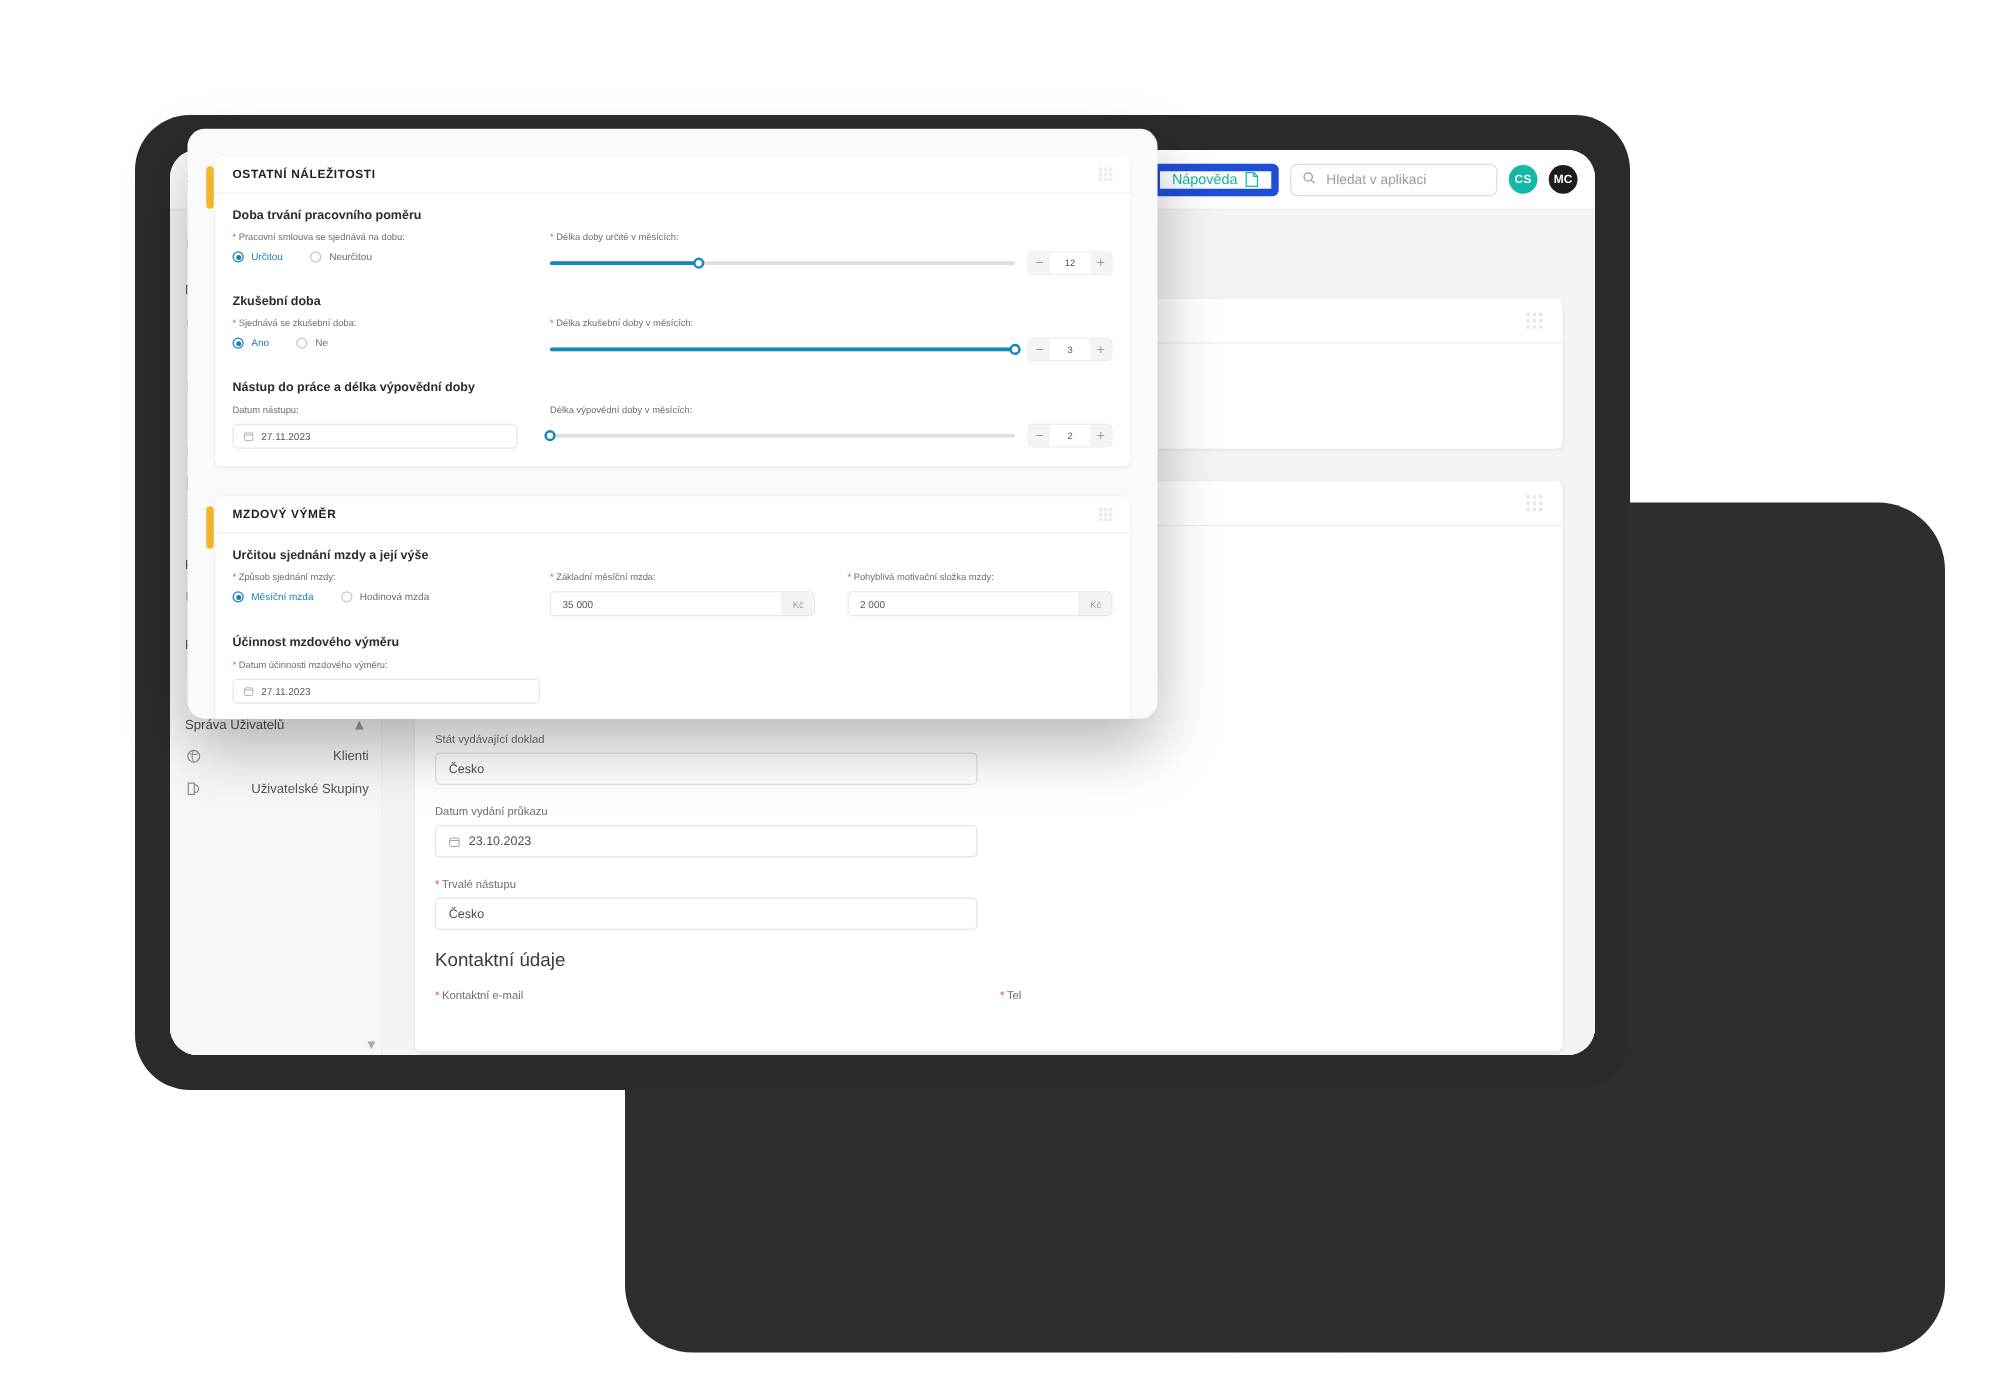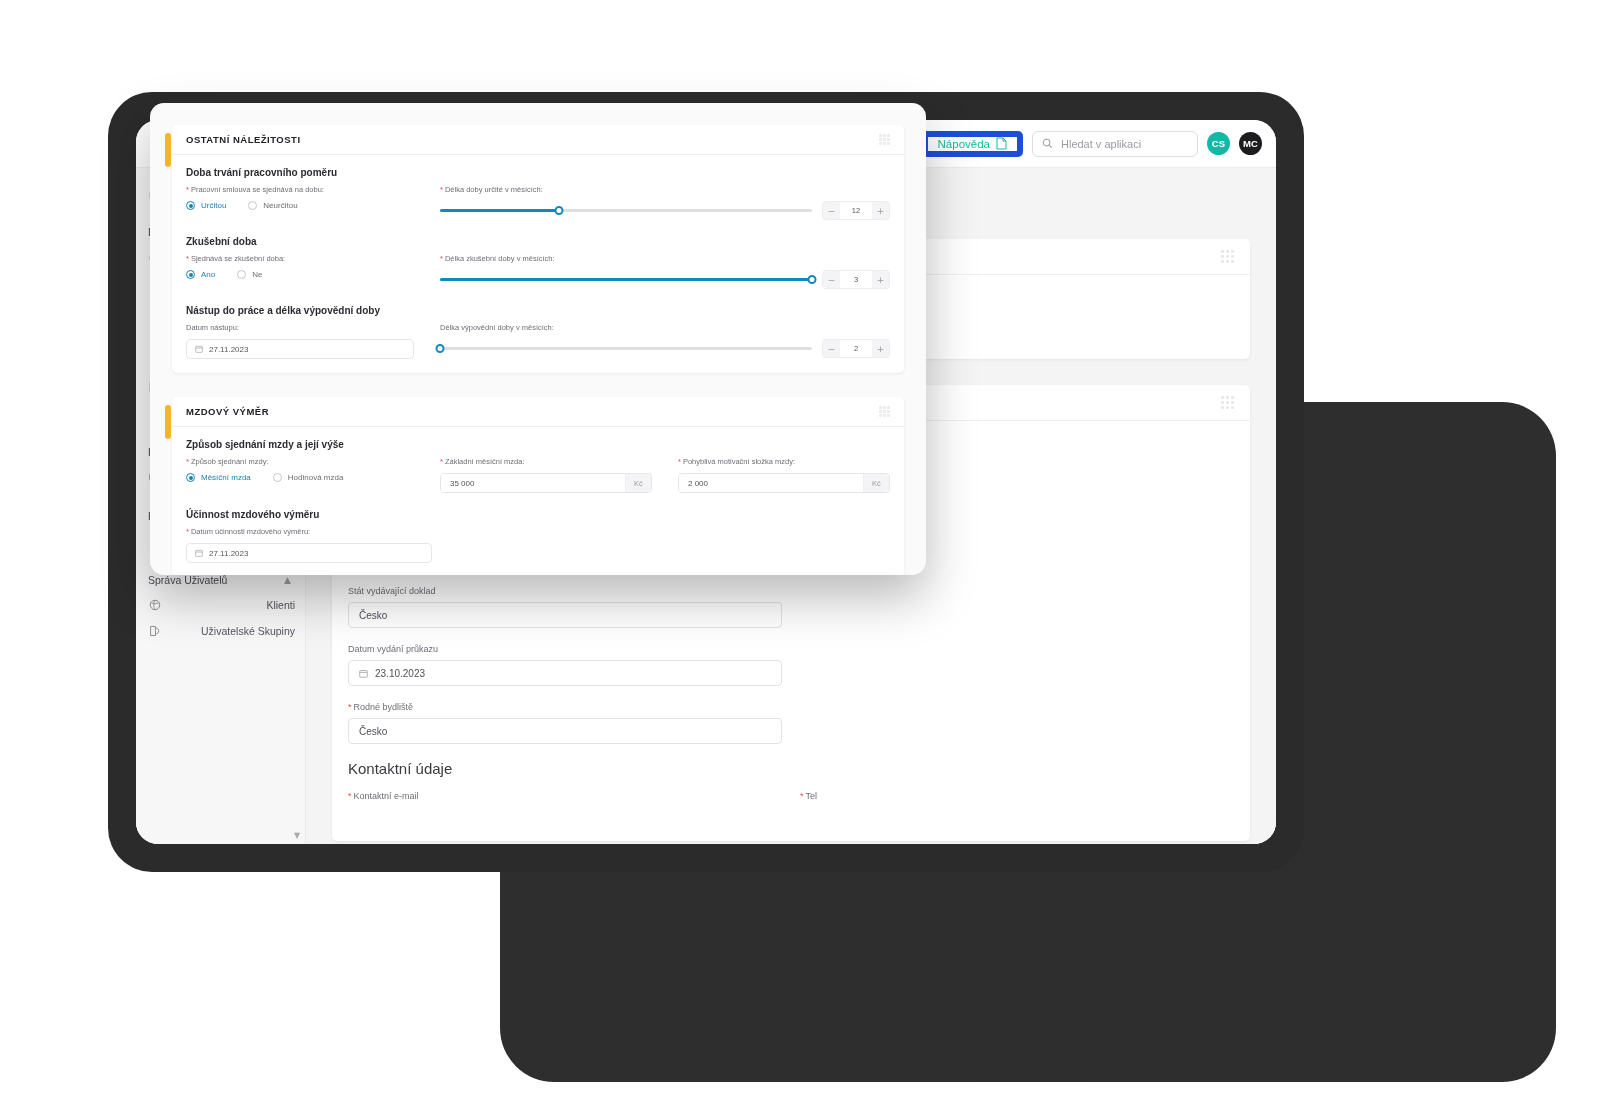--- a/index.html
+++ b/index.html
@@ -586,21 +586,21 @@
                       </svg>
                   </span>
                   <span>23.10.2023</span>
                 </div>
               </div>
               <div class="col"></div>
             </div>
 
             <div class="row2">
               <div class="col">
-                <div class="field-label"><span class="req">*</span><span>Rodné bydliště</span></div>
+                <div class="field-label"><span class="req">*</span><span>Trvalé nástupu</span></div>
                 <div class="input">Česko</div>
               </div>
               <div class="col">
                 <div class="field-label">&nbsp;</div>
               </div>
             </div>
 
             <div class="sect-title">Kontaktní údaje</div>
             <div class="row2">
               <div class="col">
@@ -742,21 +742,21 @@
           <i></i>
           <i></i>
           <i></i>
           <i></i>
           <i></i>
           <i></i>
           <i></i>
       </span>
     </div>
     <div class="fbody">
-      <div class="grp-title">Způsob sjednání mzdy a její výše</div>
+      <div class="grp-title">Určitou sjednání mzdy a její výše</div>
       <div class="frow">
         <div class="fcol-l">
           <div class="flabel"><span class="req">*</span><span>Způsob sjednání mzdy:</span></div>
           <div class="radios">
             <span class="radio on">
                 <span class="dot"></span>
                 <span>Měsíční mzda</span>
               </span>
             <span class="radio">
                 <span class="dot"></span>

